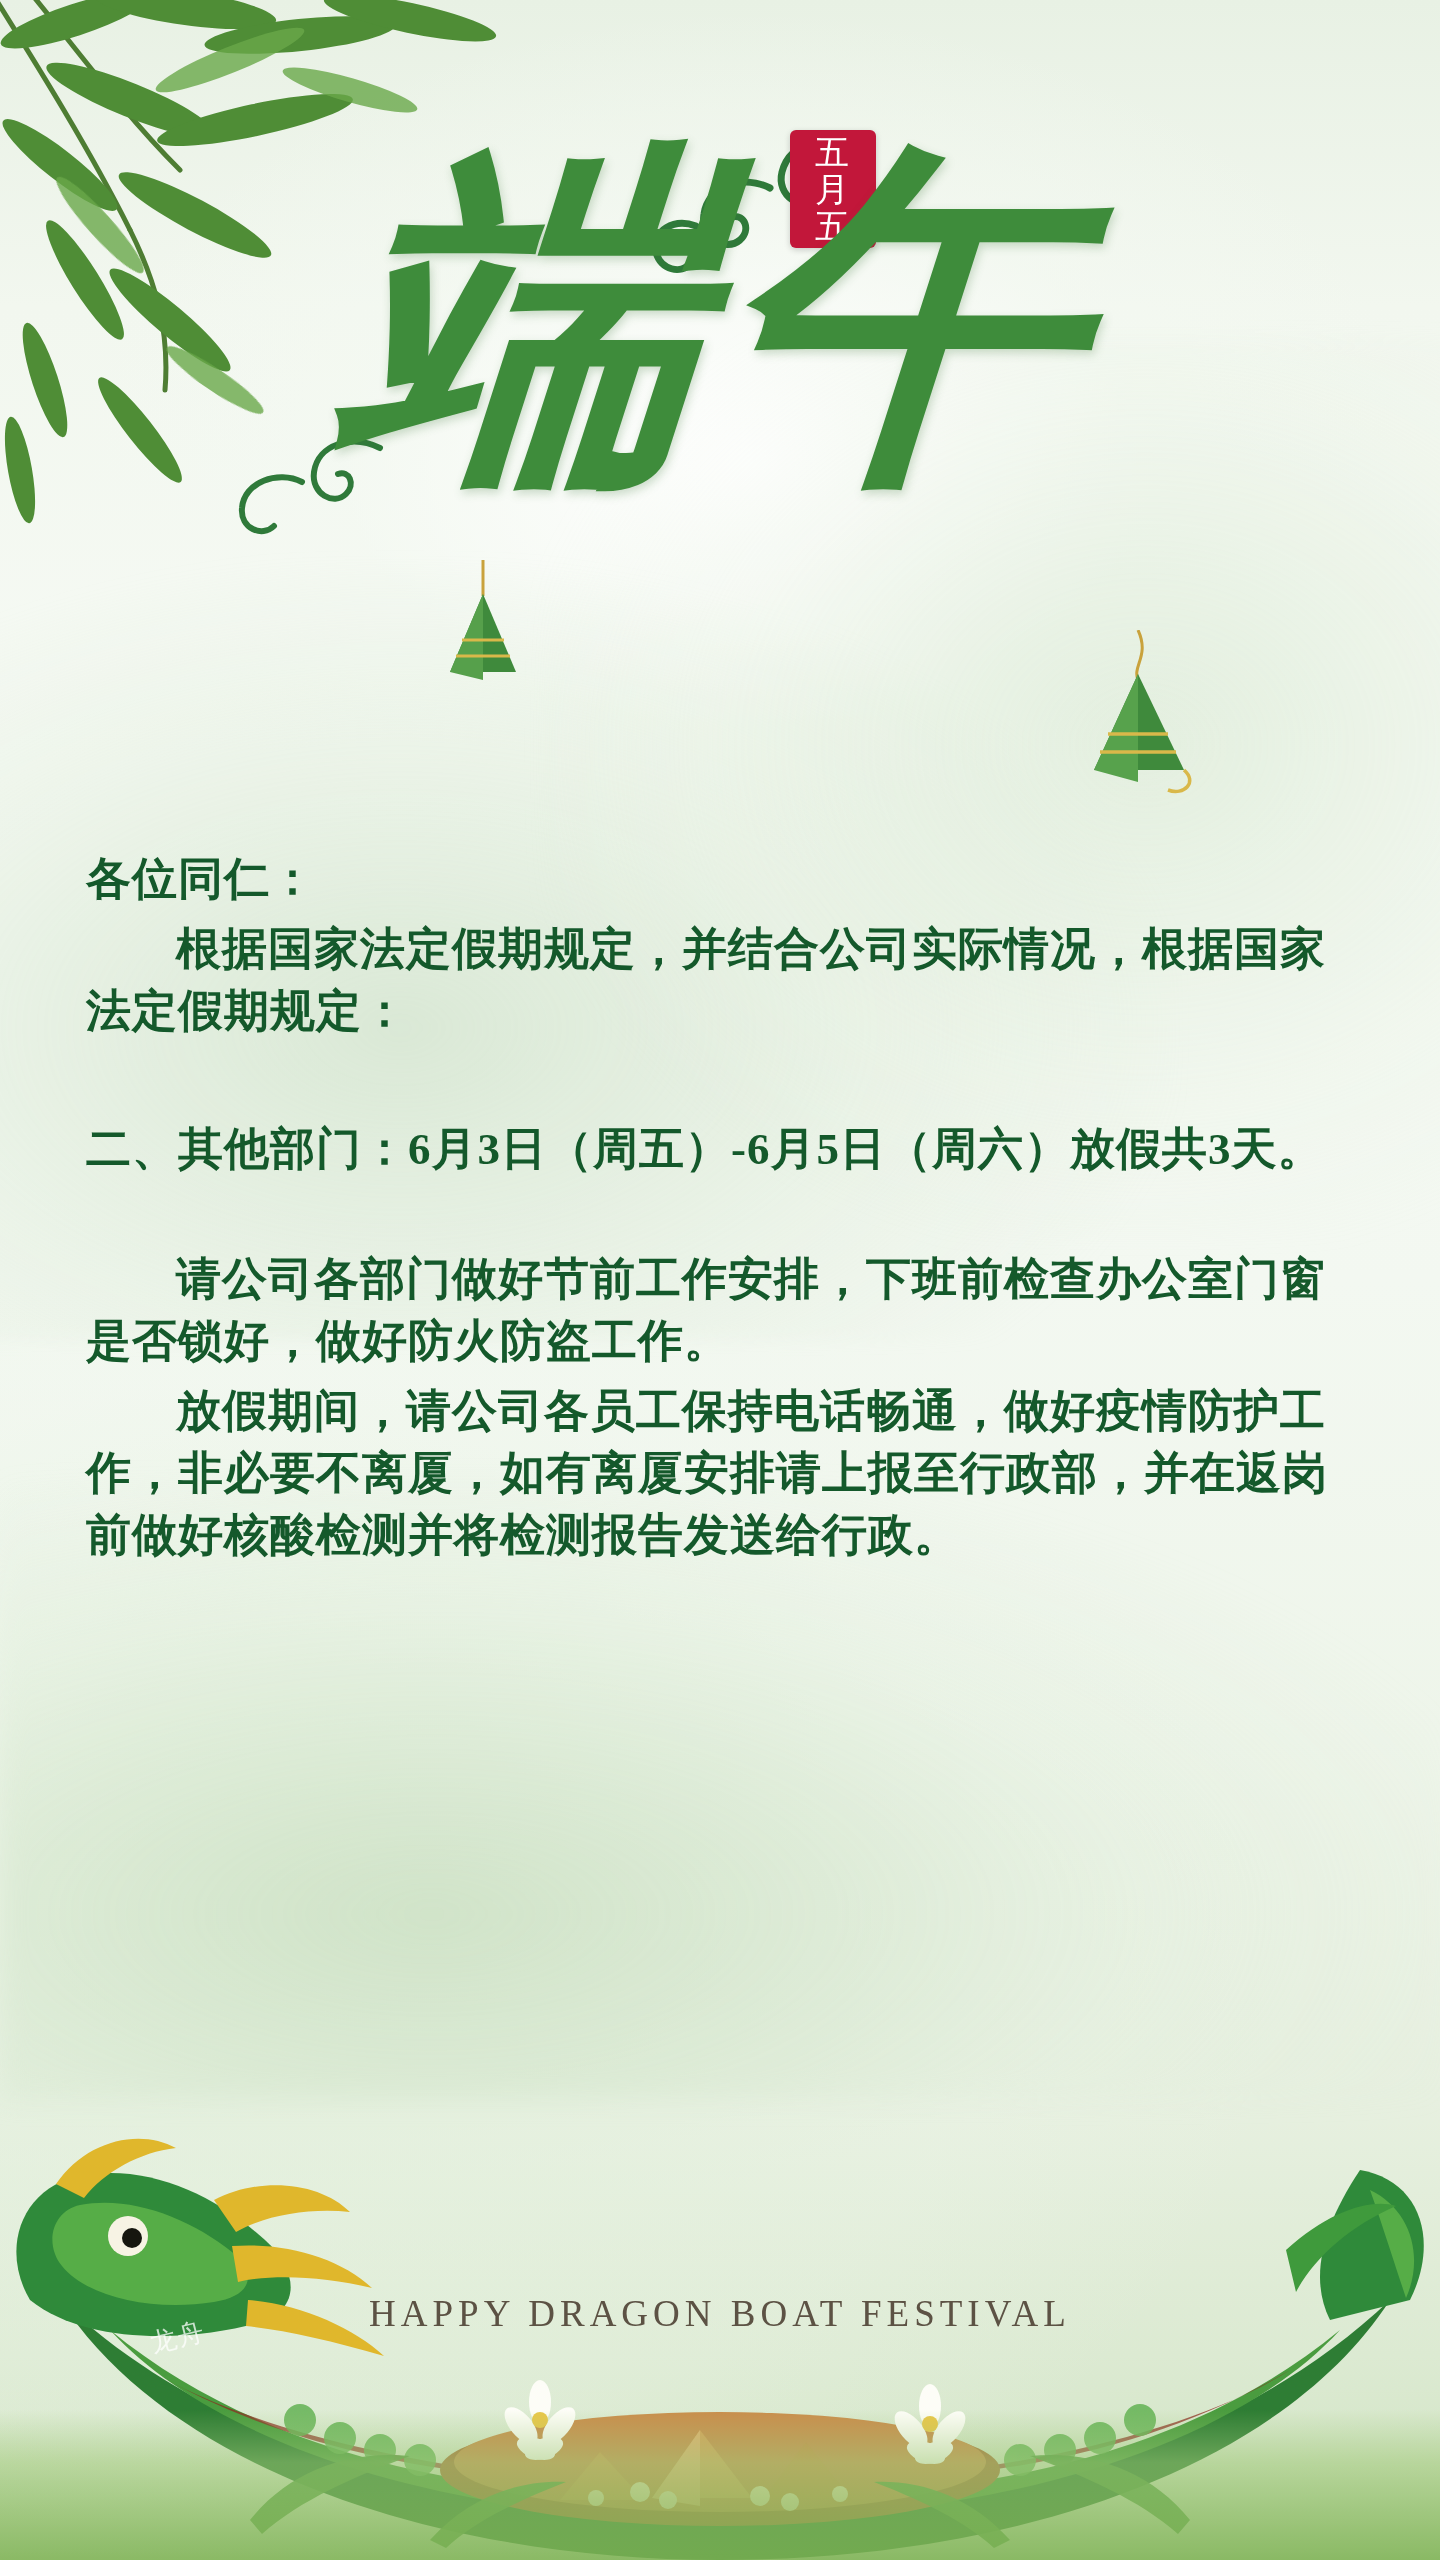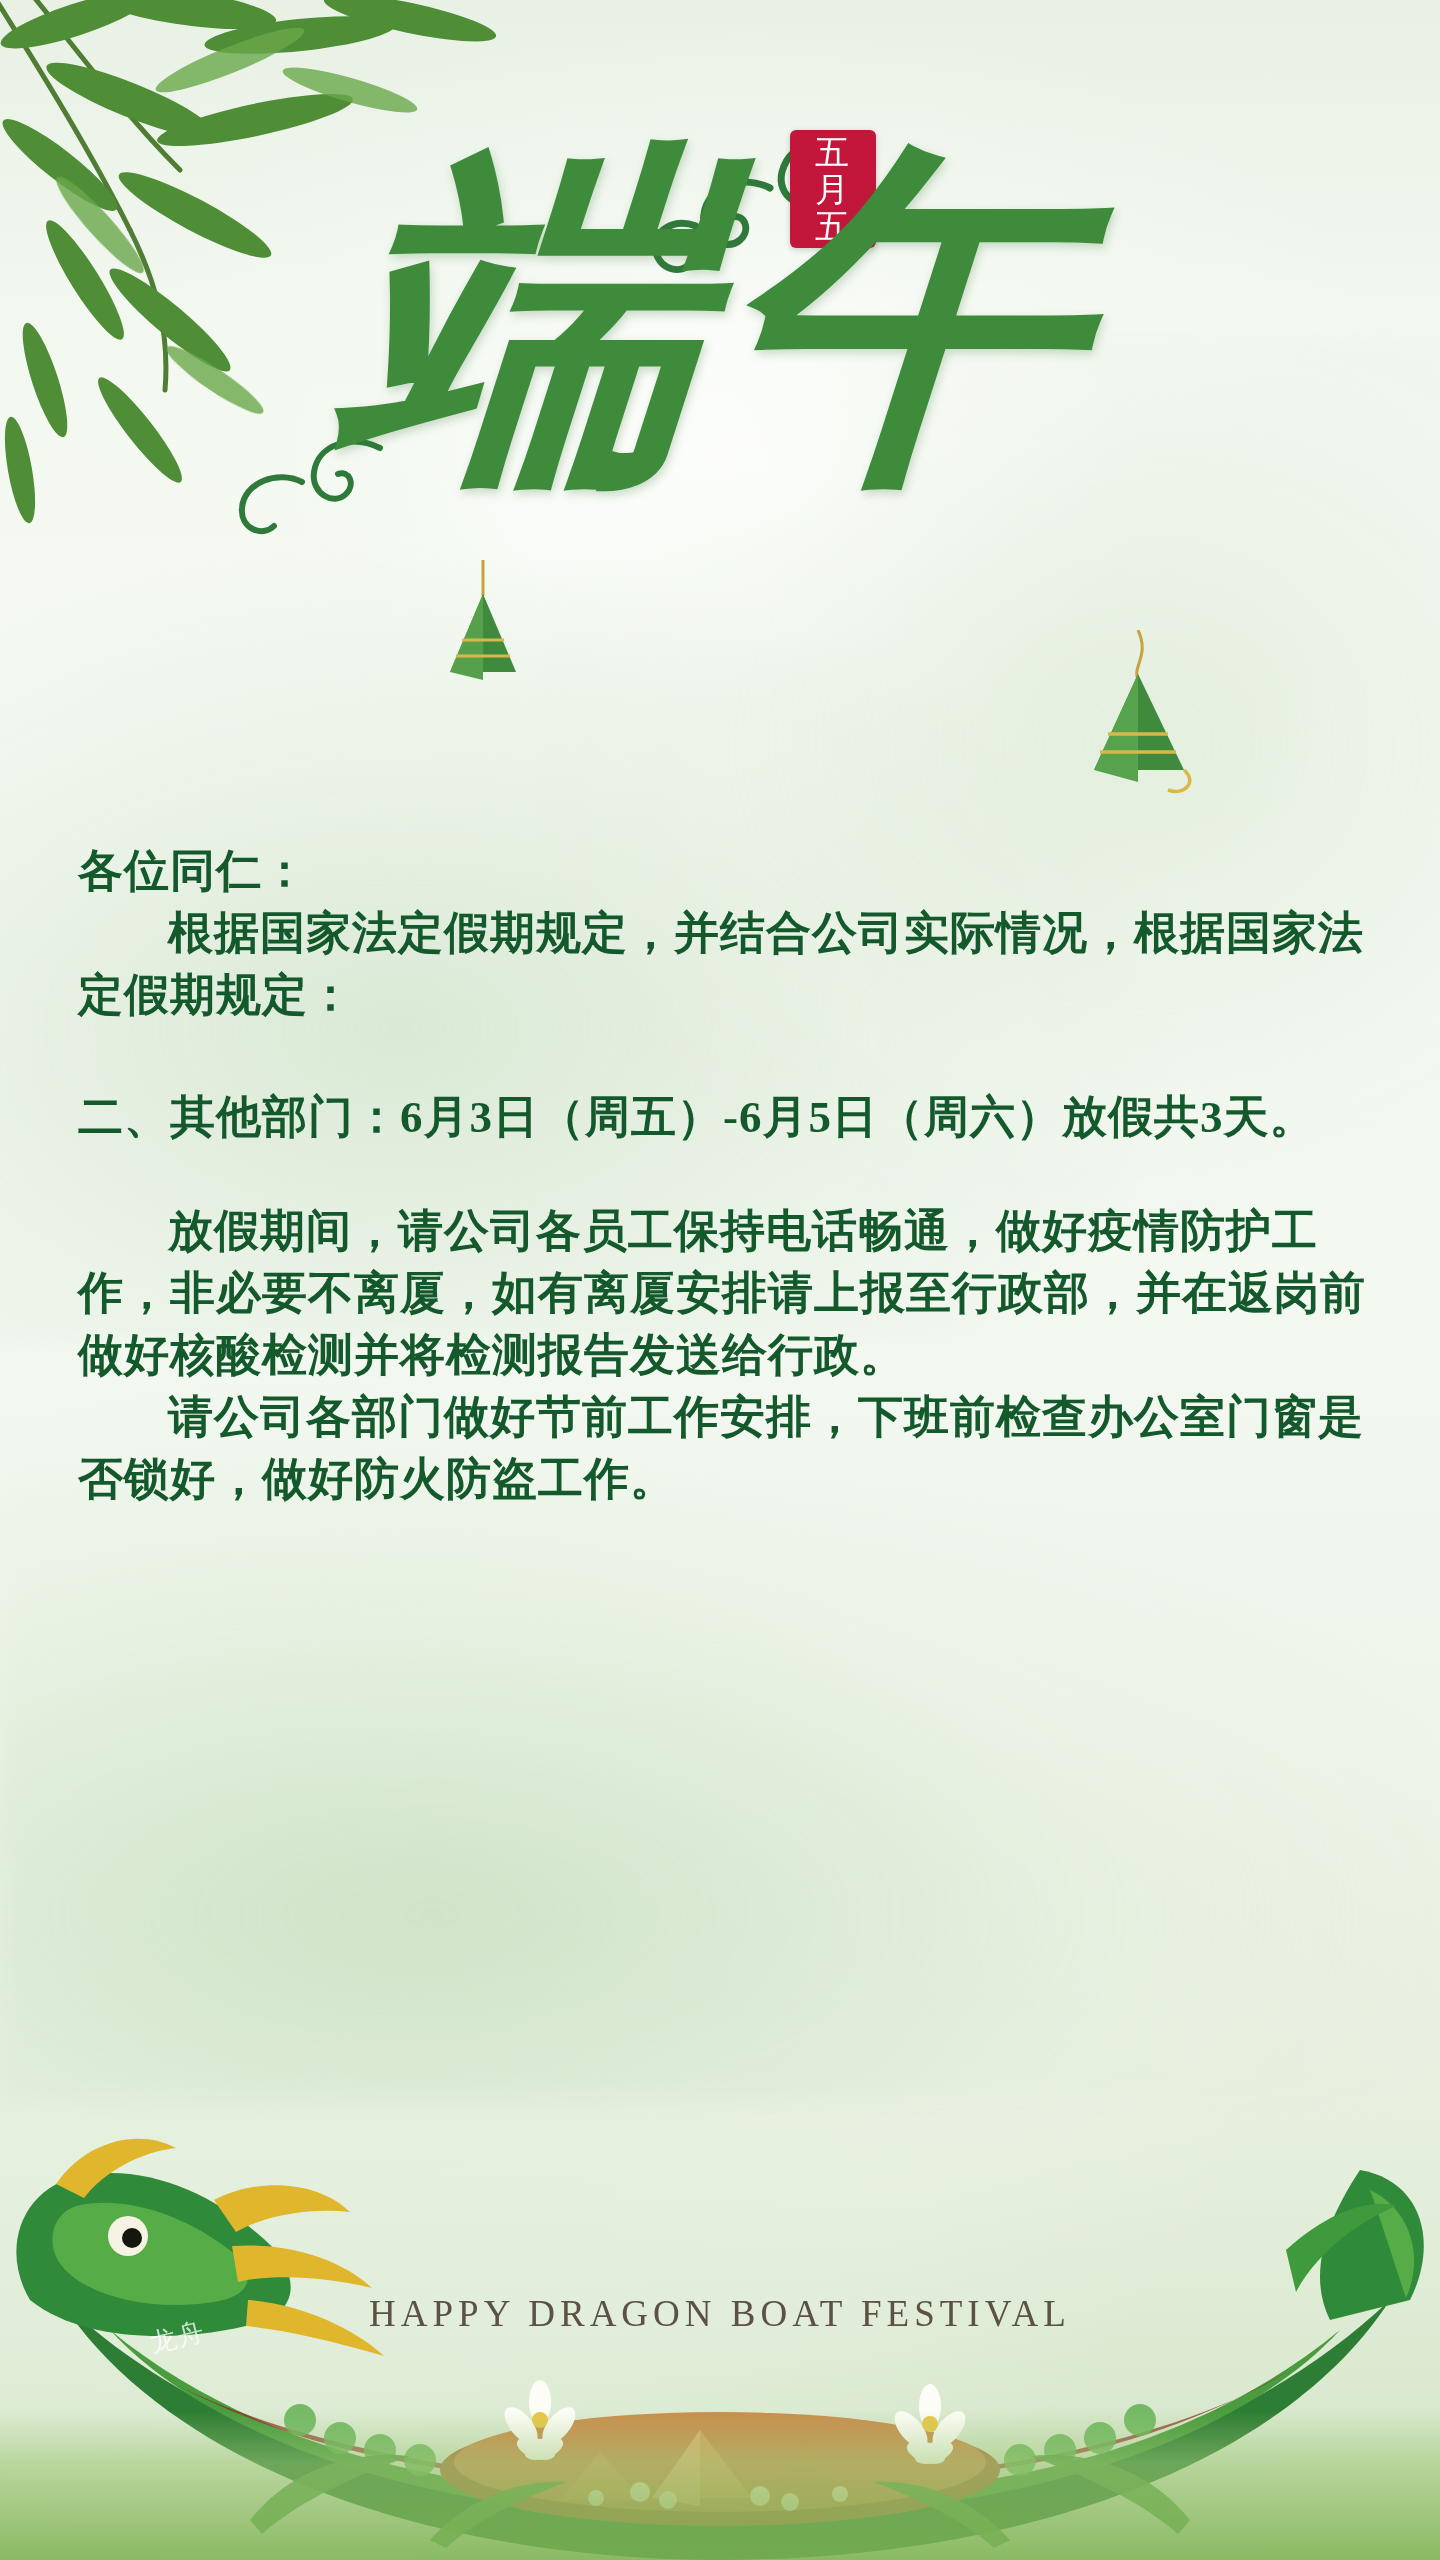--- a/index.html
+++ b/index.html
@@ -110,21 +110,21 @@
     left: 78px;
     top: 840px;
     width: 1290px;
     color: #14592b;
     font-family: "Liberation Serif", "DejaVu Serif", serif;
     font-weight: 700;
     font-size: 45px;
     line-height: 62px;
     letter-spacing: 1px;
   }
-  .content p { margin: 0; }
+  .content p { margin: 8px; }
   .indent { text-indent: 2em; }
   .gap-lg { height: 60px; }
   .gap-md { height: 52px; }
 
   .signature {
     position: absolute;
     right: 90px;
     top: 1920px;
     text-align: left;
     color: #14592b;
@@ -253,22 +253,22 @@
       <path d="M104 140 C 118 152, 104 166, 88 160"></path>
     </g>
   </svg>
 
   <div class="content">
     <p>各位同仁：</p>
     <p class="indent">根据国家法定假期规定，并结合公司实际情况，根据国家法定假期规定：</p>
     <div class="gap-lg"></div>
     <p>二、其他部门：6月3日（周五）-6月5日（周六）放假共3天。</p>
     <div class="gap-md"></div>
+    <p class="indent">请公司各部门做好节前工作安排，下班前检查办公室门窗是否锁好，做好防火防盗工作。</p>
     <p class="indent">放假期间，请公司各员工保持电话畅通，做好疫情防护工作，非必要不离厦，如有离厦安排请上报至行政部，并在返岗前做好核酸检测并将检测报告发送给行政。</p>
-    <p class="indent">请公司各部门做好节前工作安排，下班前检查办公室门窗是否锁好，做好防火防盗工作。</p>
   </div>
 
 
   <div class="bottom-scene">
     <div class="ground"></div>
 
     <svg viewBox="0 0 1440 560" width="1440" height="560">
 
       <path d="M60 300 C 240 470, 520 520, 720 520 C 940 520, 1210 470, 1390 300
                C 1280 470, 1010 560, 720 560 C 440 560, 170 470, 60 300 Z" fill="#2e7d34"></path>

